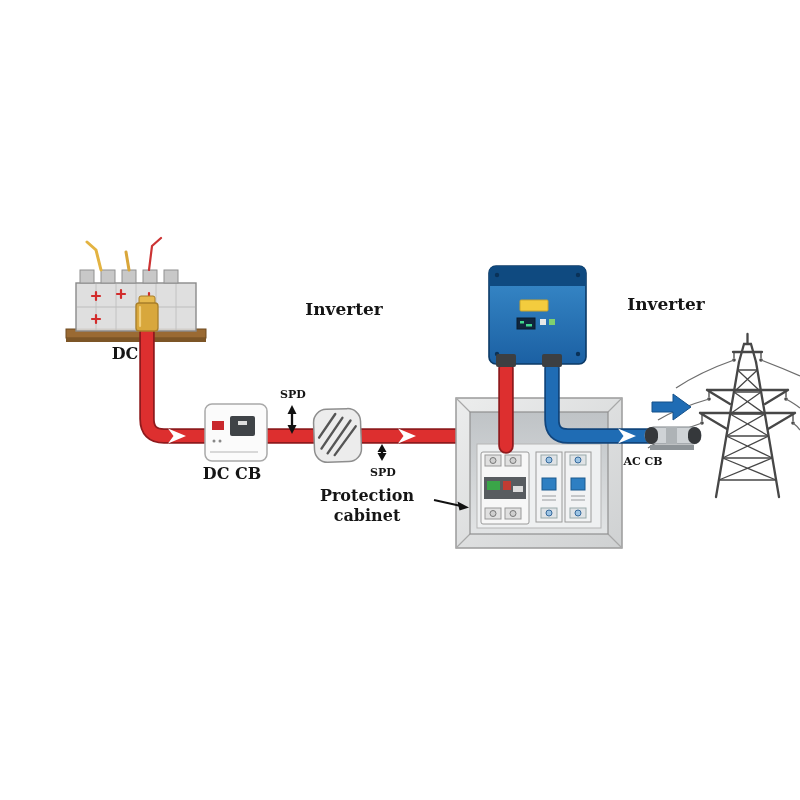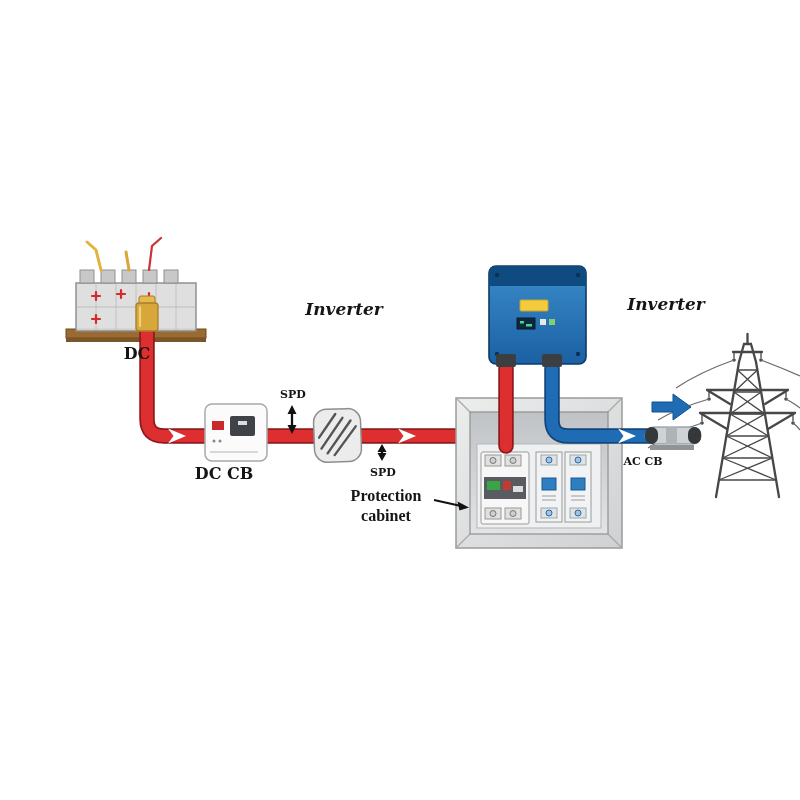--- a/index.html
+++ b/index.html
@@ -2,21 +2,21 @@
 <html style="--dc-cable: #dd2f2f; --dc-cable-dark: #8f1a1d; --ac-cable: #1f6cb4; --ac-cable-dark: #11457c; --arrow-blue: #1f6cb4; --inverter-body: #2577bb; --inverter-band: #0f4a80; --battery-plus: #d22b2b; --label-text: #151515;"><head>
 <meta charset="utf-8">
 <style>
   html,body{margin:0;padding:0;background:#fff;}
   .canvas{position:relative;width:800px;height:800px;background:#ffffff;overflow:hidden;
           font-family:"DejaVu Serif", serif;}
   svg{position:absolute;left:0;top:0;}
   .lbl{position:absolute;transform:translateX(-50%);font-weight:700;font-size:16px;
        color:var(--label-text,#151515);white-space:nowrap;line-height:20px;}
   .lbl.small{font-size:11px;}
-  .lbl.big{font-size:17px;font-style:italic;}
+  .lbl.big{font-size:17px;}
   .lbl.center{text-align:center;}
   
   .cable-red-under{stroke:var(--dc-cable-dark,#8f1a1d);stroke-width:15.5;fill:none;stroke-linecap:round;}
   .cable-red{stroke:var(--dc-cable,#dd2f2f);stroke-width:12;fill:none;stroke-linecap:round;}
   .cable-blue-under{stroke:var(--ac-cable-dark,#11457c);stroke-width:15.5;fill:none;stroke-linecap:round;}
   .cable-blue{stroke:var(--ac-cable,#1f6cb4);stroke-width:12;fill:none;stroke-linecap:round;}
   .flow-white{fill:#ffffff;}
   
   .tw{stroke:#474747;stroke-width:2.3;fill:none;stroke-linecap:round;}
   .twb{stroke:#474747;stroke-width:1.3;fill:none;}
@@ -214,24 +214,24 @@
     <rect x="496" y="354" width="20" height="13" rx="2" fill="#3c3f42"></rect>
     <rect x="542" y="354" width="20" height="13" rx="2" fill="#3c3f42"></rect>
   </g>
 
   <g>
     <path d="M434 500 L461 506" stroke="#111" stroke-width="1.8" fill="none"></path>
     <polygon class="blk-arrow" points="469,507.5 457.5,501.5 459.5,510.5"></polygon>
   </g>
 </svg>
 
-<div class="lbl" style="left:137px;top:344px;">DC</div>
-<div class="lbl" style="left:224px;top:464px;">DC CB</div>
+<div class="lbl" style="left:125px;top:344px;">DC</div>
+<div class="lbl" style="left:232px;top:464px;">DC CB</div>
 <div class="lbl small" style="left:293px;top:385px;">SPD</div>
 <div class="lbl small" style="left:383px;top:463px;">SPD</div>
 <div class="lbl big" style="left:344px;top:299px;">Inverter</div>
 <div class="lbl big" style="left:666px;top:294px;">Inverter</div>
-<div class="lbl center" style="left:386px;top:486px;font-family:Liberation Serif, serif;">
+<div class="lbl center" style="left:367px;top:486px;">
   <div>Protection</div>
   <div>cabinet</div>
 </div>
 <div class="lbl small" style="left:643px;top:452px;">AC CB</div>
 </div>
 
 </body></html>

